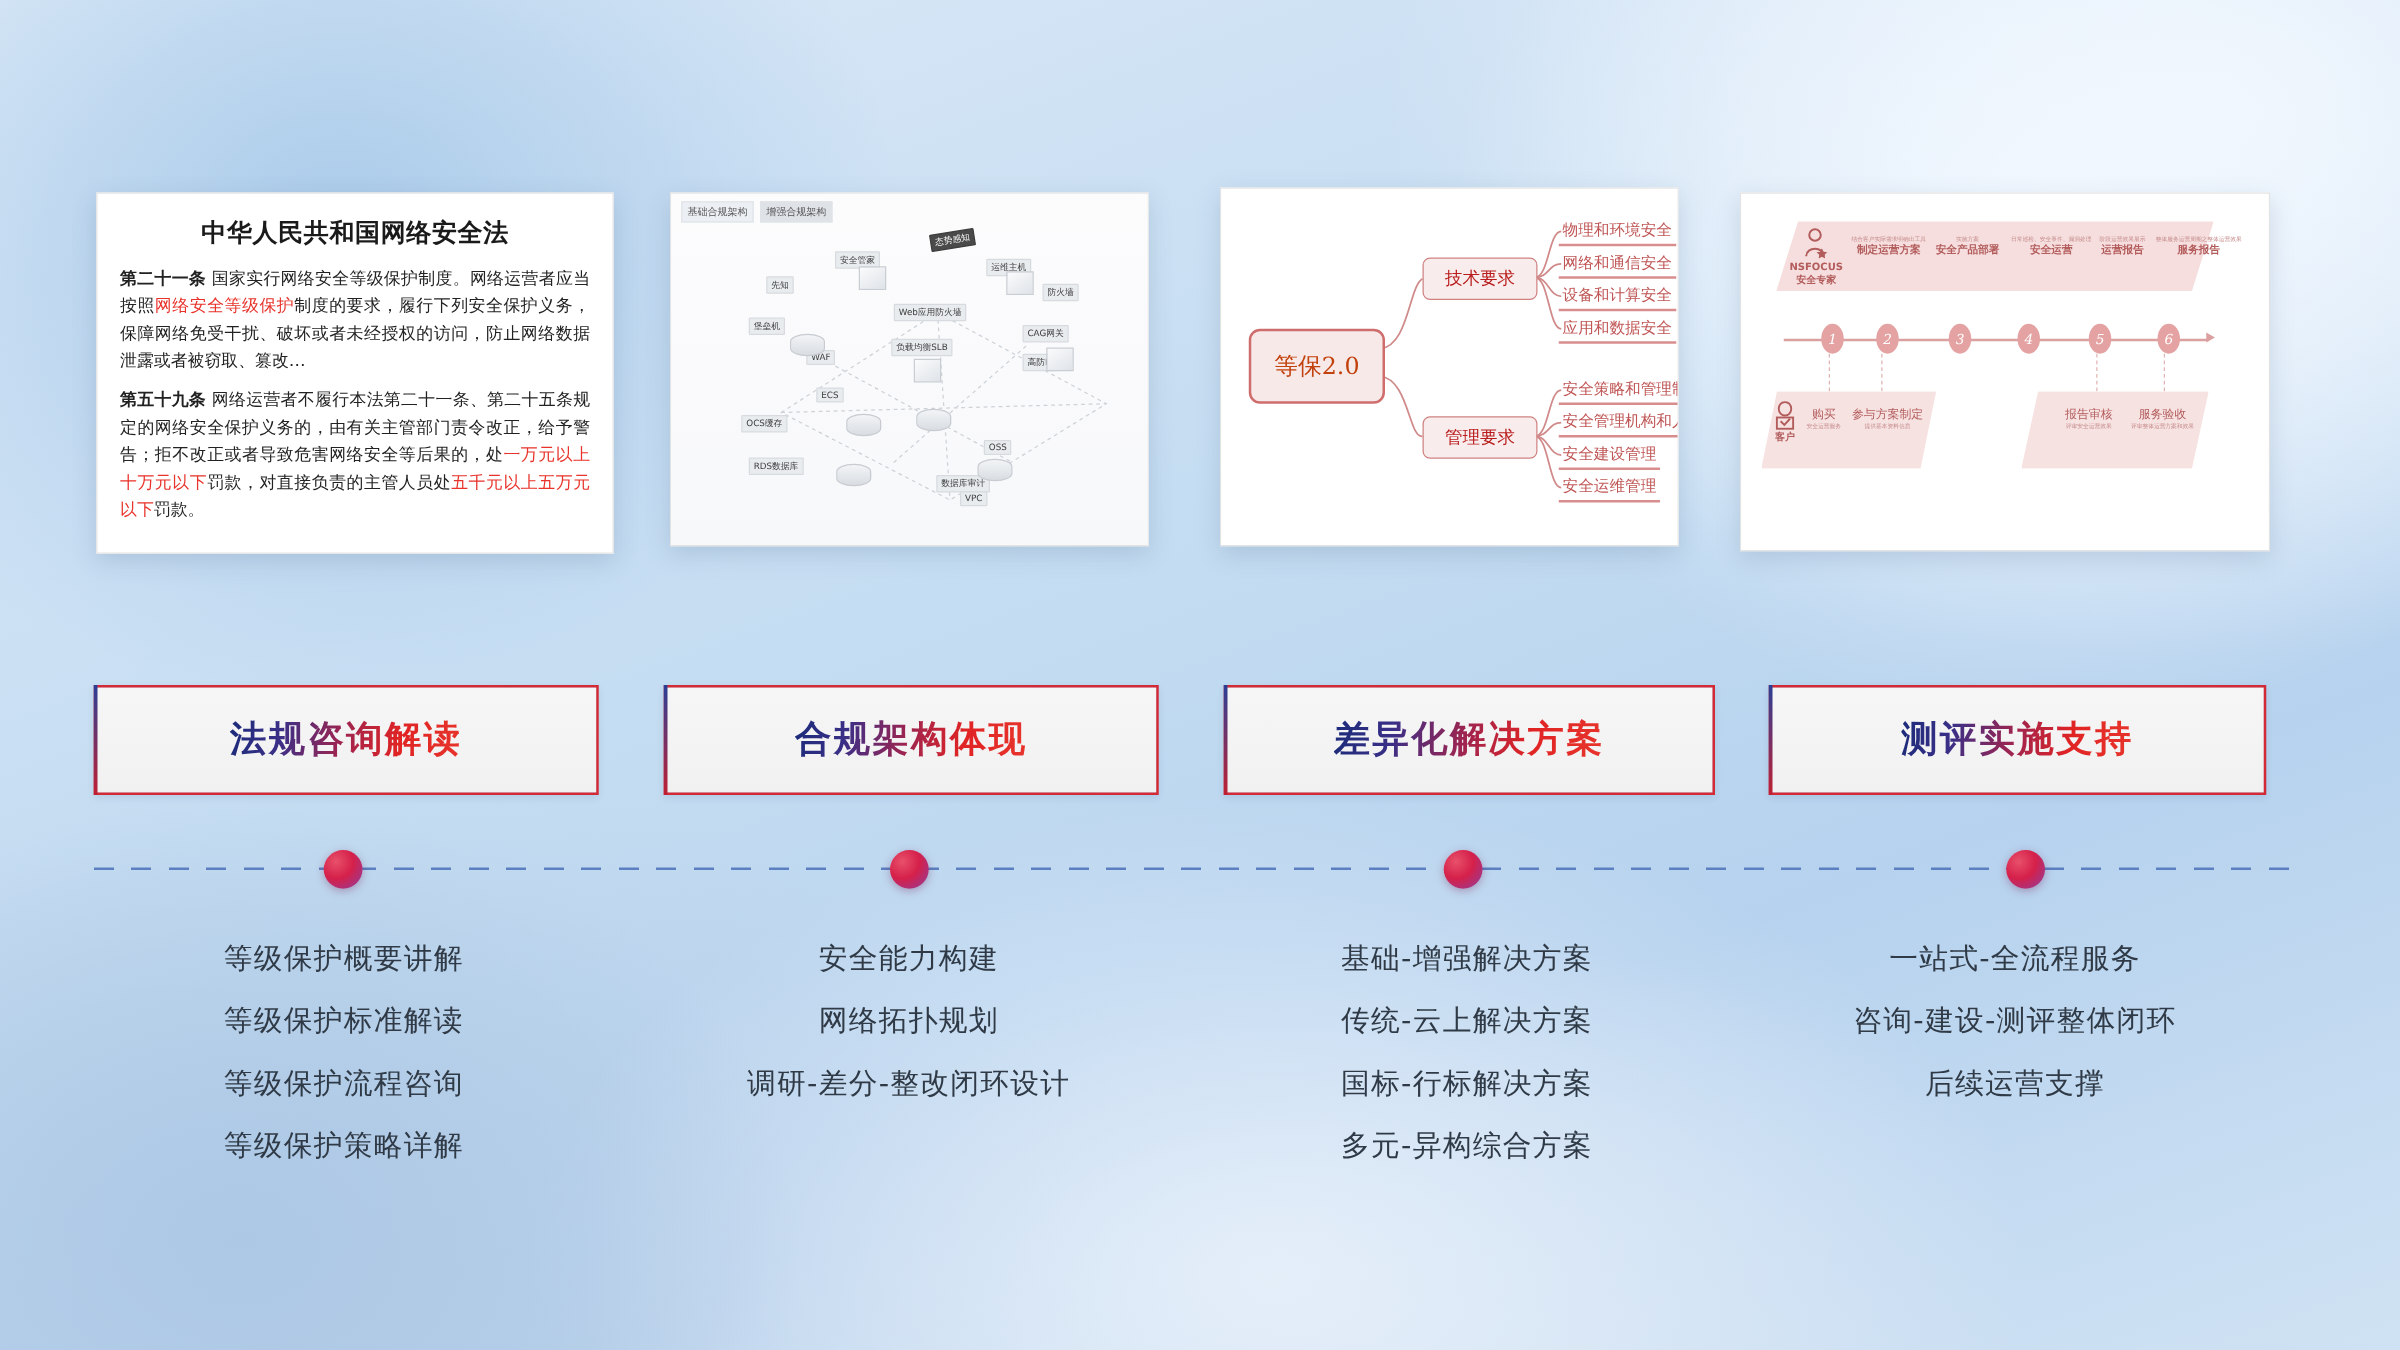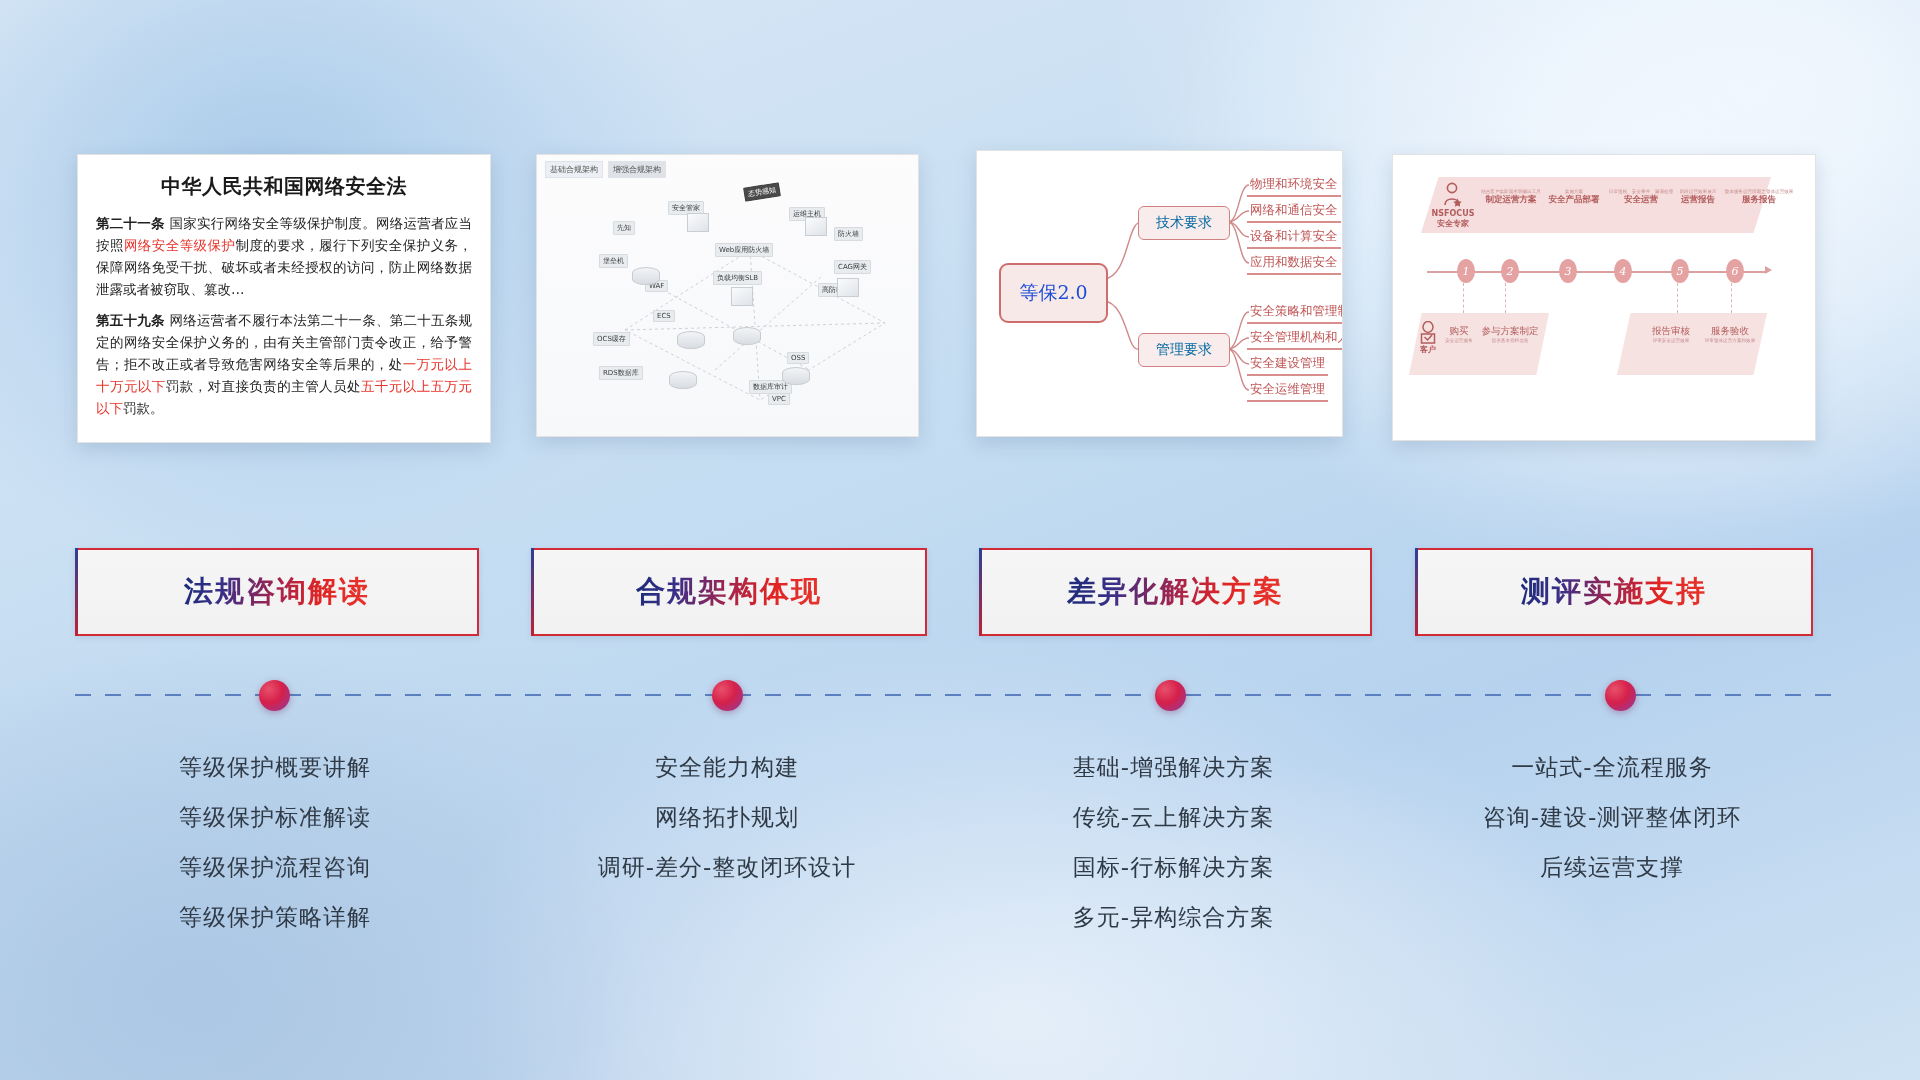--- a/index.html
+++ b/index.html
@@ -50,24 +50,24 @@
   .nodechip.dark{background:#4a4a4a;color:#fff;border-color:#3d3d3d;transform:rotate(-9deg);}
   .cyl{position:absolute;width:26px;height:16px;background:linear-gradient(180deg,#f2f4f6,#d9dde2);
        border:1px solid #c8ccd2;border-radius:50%/35%;}
   .box3d{position:absolute;width:20px;height:17px;background:linear-gradient(145deg,#fafbfc,#dfe3e8);
          border:1px solid #c9ced4;}
 
   
   .mm{position:relative;width:100%;height:100%;background:#fff;}
   .mm .root{position:absolute;left:22px;top:112px;width:105px;height:56px;border:2px solid #cf6d6d;
             border-radius:9px;background:#f8e9e9;display:flex;align-items:center;justify-content:center;
-            font-size:19px;color:#1d4ed8;font-family:"DejaVu Serif",serif;}
+            font-size:19px;color:#c2410c;font-family:"DejaVu Serif",serif;}
   .mm .branch{position:absolute;width:90px;height:32px;border:1.5px solid #d08282;border-radius:6px;
               background:#f9ecec;display:flex;align-items:center;justify-content:center;
-              font-size:14px;color:#0369a1;font-family:Liberation Sans, sans-serif;}
+              font-size:14px;color:#b91c1c;font-family:Liberation Sans, sans-serif;}
   .mm .b-tech{left:161px;top:55px;}
   .mm .b-mgmt{left:161px;top:182px;}
   .mm .leaf{position:absolute;font-size:12.5px;color:#c05656;font-family:"DejaVu Serif",serif;
             border-bottom:2px solid #d98e8e;padding:1px 3px 2px 3px;white-space:nowrap;}
   .mm svg{position:absolute;left:0;top:0;}
 
   
   .nf{position:relative;width:100%;height:100%;background:#fff;}
   .nf .band{position:absolute;left:28px;top:22px;width:350px;height:56px;background:#f6dede;
             clip-path:polygon(5% 0,100% 0,95% 100%,0 100%);}
@@ -162,21 +162,21 @@
       </svg>
 
       <div class="nodechip dark" style="left:207px;top:30px;">态势感知</div>
       <div class="nodechip" style="left:76px;top:66px;">先知</div>
       <div class="nodechip" style="left:131px;top:46px;">安全管家</div>
       <div class="nodechip" style="left:62px;top:99px;">堡垒机</div>
       <div class="nodechip" style="left:108px;top:125px;">WAF</div>
       <div class="nodechip" style="left:212px;top:225px;">数据库审计</div>
       <div class="nodechip" style="left:178px;top:88px;">Web应用防火墙</div>
       <div class="nodechip" style="left:176px;top:116px;">负载均衡SLB</div>
-      <div class="nodechip" style="left:281px;top:105px;margin-left:16px;">CAG网关</div>
+      <div class="nodechip" style="left:281px;top:105px;">CAG网关</div>
       <div class="nodechip" style="left:281px;top:128px;">高防IP</div>
       <div class="nodechip" style="left:297px;top:72px;">防火墙</div>
       <div class="nodechip" style="left:116px;top:155px;">ECS</div>
       <div class="nodechip" style="left:250px;top:197px;">OSS</div>
       <div class="nodechip" style="left:231px;top:238px;">VPC</div>
       <div class="nodechip" style="left:56px;top:177px;">OCS缓存</div>
       <div class="nodechip" style="left:62px;top:211px;">RDS数据库</div>
       <div class="nodechip" style="left:252px;top:52px;">运维主机</div>
 
       <div class="cyl" style="left:95px;top:112px;"></div>

